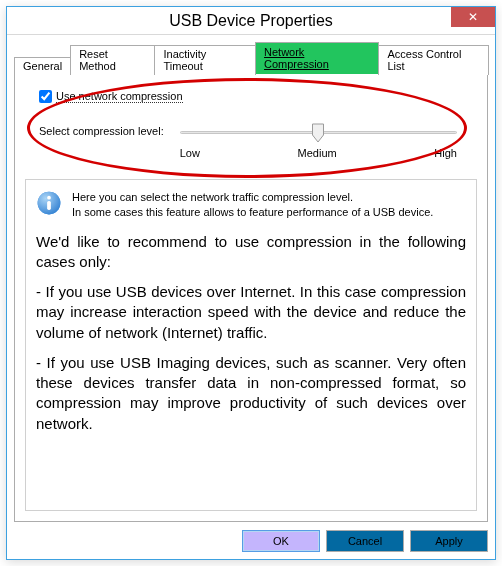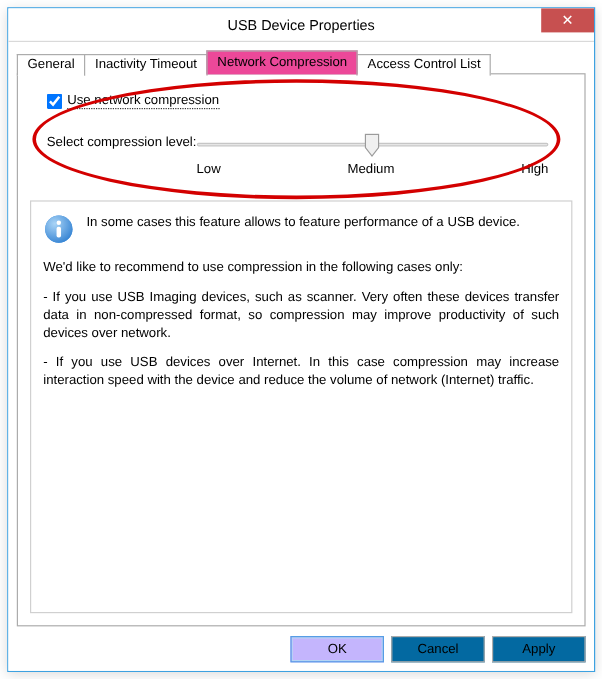--- a/index.html
+++ b/index.html
@@ -25,21 +25,21 @@
   .titlebar {
     background: #fff;
     height: 28px;
     display: flex;
     align-items: center;
     justify-content: center;
     position: relative;
     border-bottom: 1px solid #d9d9d9;
   }
   .titlebar-title {
-    font-size: 12px;
+    font-size: 16px;
     color: #000;
     text-align: center;
   }
   .close-btn {
     position: absolute;
     right: 0;
     top: 0;
     width: 44px;
     height: 20px;
     background: #c75050;
@@ -70,22 +70,23 @@
     padding: 2px 8px 3px 8px;
     font-size: 11px;
     background: #fff;
     margin-right: -1px;
     cursor: pointer;
     position: relative;
   }
   .tab.active {
     padding: 3px 8px 4px 8px;
     top: 1px;
-    background: #ec4899;
+    background: #22c55e;
     z-index: 3;
+    text-decoration: underline;
   }
   .tab.inactive {
     top: 2px;
   }
   .tabpanel {
     flex: 1;
     border: 1px solid #acacac;
     background: #fff;
     position: relative;
     margin-top: 0;
@@ -113,21 +114,21 @@
   }
   .checkbox-row input { margin: 0; }
   .checkbox-row label {
     font-size: 11px;
     border-bottom: 1px dotted #333;
   }
   .slider-row {
     margin: 22px 0 0 14px;
     display: flex;
     align-items: flex-start;
-    gap: 0;
+    gap: 16px;
   }
   .slider-label { font-size: 11px; padding-top: 0; }
   .slider-box { flex: 1; padding-right: 20px; text-align: center; }
   .slider-track {
     position: relative;
     height: 22px;
   }
   .track-line {
     position: absolute;
     top: 6px;
@@ -163,21 +164,21 @@
     display: flex;
     gap: 10px;
     align-items: flex-start;
     margin-bottom: 12px;
   }
   .info-icon svg { display: block; }
   .info-head-text { font-size: 11px; line-height: 1.35; }
   .info-line1 { }
   .info-line2 { }
   .info-para {
-    font-size: 11px;
+    font-size: 15px;
     line-height: 1.35;
     margin-bottom: 10px;
     text-align: justify;
   }
   .button-row {
     display: flex;
     justify-content: flex-end;
     gap: 6px;
     padding-top: 8px;
   }
@@ -205,20 +206,21 @@
     <span class="titlebar-title">USB Device Properties</span>
     <div class="close-btn">
       <span>✕</span>
     </div>
   </div>
 
   <div class="body-area">
 
     <div class="tabstrip">
       <div class="tab inactive">General</div>
+      <div class="tab inactive">Reset Method</div>
       <div class="tab inactive">Inactivity Timeout</div>
       <div class="tab active">Network Compression</div>
       <div class="tab inactive">Access Control List</div>
     </div>
 
     <div class="tabpanel">
 
       <div class="highlight-oval"></div>
 
       <div class="checkbox-row">
@@ -255,26 +257,27 @@
                 <radialGradient id="g" cx="0.35" cy="0.3" r="0.8">
                   <stop offset="0" stop-color="#a9d4f6"></stop>
                   <stop offset="1" stop-color="#2f7fd1"></stop>
                 </radialGradient>
               </defs>
               <circle cx="16" cy="9.5" r="2.3" fill="#fff"></circle>
               <rect x="13.7" y="13.5" width="4.6" height="11" rx="2" fill="#fff"></rect>
             </svg>
           </div>
           <div class="info-head-text">
+            <div class="info-line1">Here you can select the network traffic compression level.</div>
             <div class="info-line2">In some cases this feature allows to feature performance of a USB device.</div>
           </div>
         </div>
         <div class="info-para">We'd like to recommend to use compression in the following cases only:</div>
+        <div class="info-para">- If you use USB devices over Internet. In this case compression may increase interaction speed with the device and reduce the volume of network (Internet) traffic.</div>
         <div class="info-para">- If you use USB Imaging devices, such as scanner. Very often these devices transfer data in non-compressed format, so compression may improve productivity of such devices over network.</div>
-        <div class="info-para">- If you use USB devices over Internet. In this case compression may increase interaction speed with the device and reduce the volume of network (Internet) traffic.</div>
       </div>
 
     </div>
 
     <div class="button-row">
       <button class="btn focus">OK</button>
       <button class="btn">Cancel</button>
       <button class="btn">Apply</button>
     </div>
 

